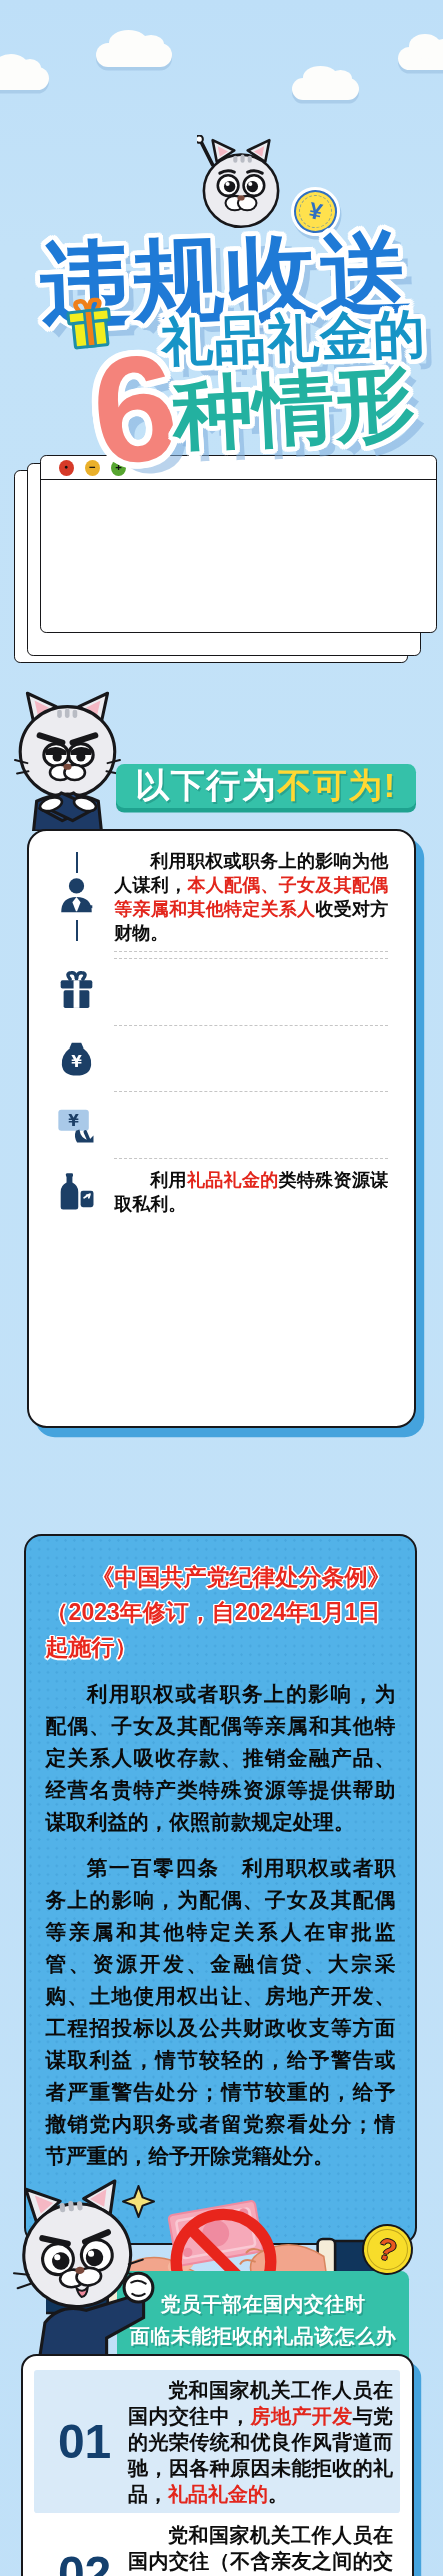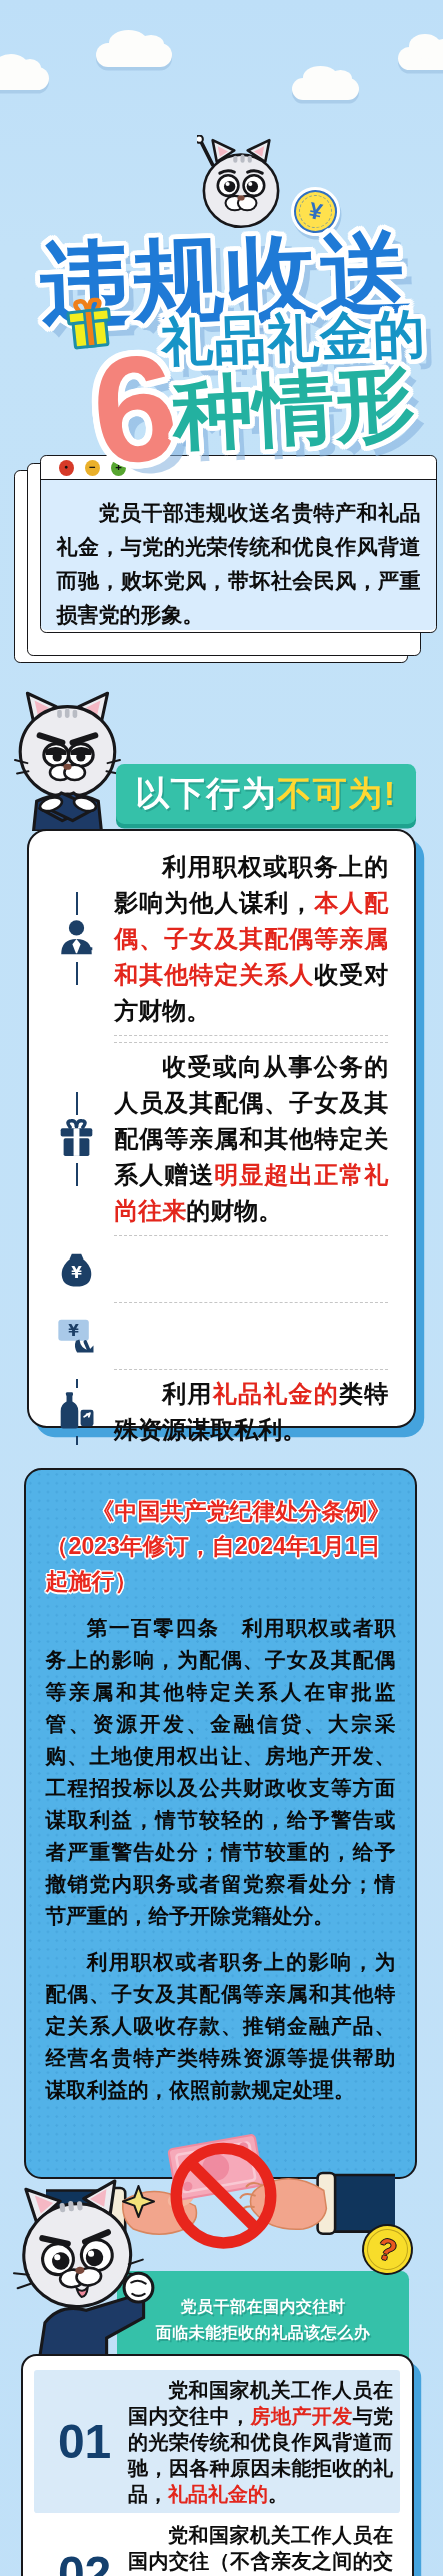--- a/index.html
+++ b/index.html
@@ -45,49 +45,49 @@
   .tl.r{background:#d63a28;font-size:6.7px;}
   .tl.y{background:#eab02b;}
   .tl.g{background:#57a530;}
   .winbody{background:#d9ecfd;height:150px;padding:15.5px 15.5px 0 15.5px;box-sizing:border-box;
            font-size:21px;color:#0d0d0d;line-height:34px;text-indent:2em;text-align:justify;border-radius:0 0 4.6px 4.6px;}
 
   
   .banner{position:absolute;background:#35c1a9;border-radius:8.2px;box-shadow:0 4.6px 0 #1fa28f;
           display:flex;flex-direction:column;align-items:center;justify-content:center;z-index:2;}
   .banner .bl{color:#fff;text-shadow:1.5px 2.1px 0 rgba(14,110,96,.35);letter-spacing:1.5px;white-space:nowrap;}
-  .banner1{left:116px;top:764px;width:300px;height:60px;}
+  .banner1{left:116px;top:764px;width:300px;height:44px;}
   .banner1 .bl{font-size:34px;}
   .banner1 .yel{color:#ffd832;}
   .banner2{left:117px;top:2271px;width:292px;height:99px;gap:5.2px;}
-  .banner2 .bl{font-size:16px;letter-spacing:0.5px;}
+  .banner2 .bl{font-size:20px;letter-spacing:0.5px;}
 
   .coin2{position:absolute;left:362px;top:2224px;width:47px;height:47px;border-radius:50%;
          background:#f8dd2a;border:2.6px solid #17171a;display:flex;align-items:center;justify-content:center;
          transform:rotate(8deg);z-index:4;}
   .coin2 .rim{position:absolute;inset:2.6px;border:1.5px solid rgba(120,95,10,.45);border-radius:50%;}
   .coin2 .q{font-size:30px;color:#e8571f;text-shadow:1px 0 0 #17171a,-1px 0 0 #17171a,0 1px 0 #17171a,0 -1px 0 #17171a;transform:rotate(6deg);}
 
   
   .card{position:absolute;background:#fff;border:2.1px solid #17171a;box-sizing:border-box;z-index:3;}
   .card1{left:27px;top:829px;width:389px;height:599px;border-radius:19.6px;
          box-shadow:8.2px 9.3px 0 #45a3dd;padding:17.5px 13.4px 10.3px 10.3px;}
   .card2{left:20.6px;top:2354px;width:393px;height:611px;border-radius:15.5px;
          box-shadow:7.2px 8.2px 0 #45a3dd;padding:14.4px 11.3px 10.3px 11.3px;}
 
   .f-item{display:flex;align-items:center;}
   .f-rail{width:75px;flex:none;display:flex;flex-direction:column;align-items:center;align-self:stretch;justify-content:center;}
   .f-rail::before,.f-rail::after{content:"";width:2.1px;background:#1c3f66;flex:1;max-height:23px;margin:3.1px 0;}
   .f-icon{width:41px;height:41px;flex:none;}
-  .f-text{flex:1;font-size:24px;line-height:36px;color:#0d0d0d;text-indent:2em;text-align:justify;padding-right:12.4px;}
+  .f-text{flex:1;font-size:18px;line-height:24px;color:#0d0d0d;text-indent:2em;text-align:justify;padding-right:12.4px;}
   .f-div{border-top:1.5px dashed #c6c6c6;margin:6.2px 12.4px 6.2px 75px;}
   .red{color:#e3261c;}
 
   
-  .bluecard{position:absolute;left:24px;top:1468px;width:393px;height:711px;box-sizing:border-box;
+  .bluecard{position:absolute;left:24px;top:1534px;width:393px;height:711px;box-sizing:border-box;
             background:#52b2e8;border:2.1px solid #17171a;border-radius:17.5px;padding:24px 19.6px 0 19.6px;z-index:2;
             background-image:radial-gradient(rgba(21,108,170,.16) 1.2px,transparent 1.4px);background-size:8.8px 8.8px;}
   .reg-title{font-size:23px;line-height:35px;color:#e8281e;text-indent:2em;
              text-shadow:1.5px 0 0 #fff,-1.5px 0 0 #fff,0 1.5px 0 #fff,0 -1.5px 0 #fff,1px 1px 0 #fff,-1px 1px 0 #fff,1px -1px 0 #fff,-1px -1px 0 #fff;}
   .reg-para{font-size:20.6px;line-height:32px;color:#0a0a0a;text-indent:2em;text-align:justify;margin-top:13.4px;}
   .hands{margin-top:7.2px;width:100%;height:155px;}
 
   
   .s-item{display:flex;align-items:center;padding:6.2px 7.2px;margin-bottom:3.1px;border-radius:3.1px;}
   .s-item.panel{background:#d9eaf8;}
@@ -155,21 +155,20 @@
   <div class="t-line t3 stroke-big">种情形</div>
 
   <div class="winback" style="left:14.4px;top:470px;width:392px;height:191px;"></div>
   <div class="winback" style="left:27px;top:463px;width:392px;height:191px;"></div>
   <div class="win">
     <div class="winbar">
       <div class="tl r">●</div>
       <div class="tl y">−</div>
       <div class="tl g">+</div>
     </div>
-    <div class="winbody">党员干部违规收送名贵特产和礼品礼金，与党的光荣传统和优良作风背道而驰，败坏党风，带坏社会民风，严重损害党的形象。</div>
   </div>
 
   <svg class="cat cat2" viewBox="0 0 216 282">
     <path d="M40 70 L28 14 L84 40 Z" fill="#ececf0" stroke="#17171a" stroke-width="6" stroke-linejoin="round"></path>
     <path d="M172 70 L184 14 L128 40 Z" fill="#ececf0" stroke="#17171a" stroke-width="6" stroke-linejoin="round"></path>
     <path d="M48 56 L42 28 L70 42 Z" fill="#f5b8c4"></path>
     <path d="M164 56 L170 28 L142 42 Z" fill="#f5b8c4"></path>
     <ellipse cx="106" cy="128" rx="92" ry="88" fill="#ececf0" stroke="#17171a" stroke-width="6"></ellipse>
     <rect x="86" y="46" width="9" height="16" rx="4" fill="#b9bcc4"></rect>
     <rect x="101" y="44" width="9" height="18" rx="4" fill="#b9bcc4"></rect>
@@ -216,21 +215,20 @@
       <div class="f-rail">
         <svg class="f-icon" viewBox="0 0 70 70">
           <path d="M24 14 Q16 4 26 3 Q34 2 35 13" fill="none" stroke="#1c3f66" stroke-width="6" stroke-linecap="round"></path>
           <path d="M46 14 Q54 4 44 3 Q36 2 35 13" fill="none" stroke="#1c3f66" stroke-width="6" stroke-linecap="round"></path>
           <rect x="8" y="16" width="54" height="14" rx="3" fill="#1c3f66"></rect>
           <rect x="13" y="33" width="44" height="30" rx="3" fill="#1c3f66"></rect>
           <rect x="30" y="16" width="10" height="47" fill="#fff"></rect>
           <rect x="32" y="16" width="6" height="47" fill="#1c3f66" opacity="0"></rect>
         </svg>
       </div>
-      <div class="f-text"><span>收受或向从事公务的人员及其配偶、子女及其配偶等亲属和其他特定关系人赠送</span><span class="red">明显超出正常礼尚往来</span><span>的财物。</span></div>
     </div>
     <div class="f-div"></div>
     <div class="f-item">
       <div class="f-rail">
         <svg class="f-icon" viewBox="0 0 70 70">
           <path d="M27 8 L43 8 L47 17 L23 17 Z" fill="#1c3f66"></path>
           <path d="M24 17 L46 17 Q62 30 60 46 Q58 64 35 64 Q12 64 10 46 Q8 30 24 17 Z" fill="#1c3f66"></path>
           <text x="35" y="50" text-anchor="middle" font-size="26" font-weight="bold" fill="#fff" font-family="'DejaVu Sans',sans-serif">¥</text>
         </svg>
       </div>
@@ -255,22 +253,22 @@
           <rect x="42" y="32" width="22" height="28" rx="4" fill="#1c3f66"></rect>
           <path d="M48 44 L58 38 M58 38 L56 44 M58 38 L52 40" stroke="#fff" stroke-width="3" stroke-linecap="round"></path>
         </svg>
       </div>
       <div class="f-text"><span>利用</span><span class="red">礼品礼金的</span><span>类特殊资源谋取私利。</span></div>
     </div>
   </div>
 
   <div class="bluecard">
     <div class="reg-title">《中国共产党纪律处分条例》（2023年修订，自2024年1月1日起施行）</div>
+    <div class="reg-para">利用职权或者职务上的影响，为配偶、子女及其配偶等亲属和其他特定关系人吸收存款、推销金融产品、经营名贵特产类特殊资源等提供帮助谋取利益的，依照前款规定处理。</div>
     <div class="reg-para">第一百零四条　利用职权或者职务上的影响，为配偶、子女及其配偶等亲属和其他特定关系人在审批监管、资源开发、金融信贷、大宗采购、土地使用权出让、房地产开发、工程招投标以及公共财政收支等方面谋取利益，情节较轻的，给予警告或者严重警告处分；情节较重的，给予撤销党内职务或者留党察看处分；情节严重的，给予开除党籍处分。</div>
-    <div class="reg-para">利用职权或者职务上的影响，为配偶、子女及其配偶等亲属和其他特定关系人吸收存款、推销金融产品、经营名贵特产类特殊资源等提供帮助谋取利益的，依照前款规定处理。</div>
     <svg class="hands" viewBox="0 0 680 300">
       <rect x="-10" y="150" width="150" height="110" rx="12" fill="#10355c" stroke="#17171a" stroke-width="5"></rect>
       <rect x="120" y="145" width="34" height="118" rx="10" fill="#f5ecd8" stroke="#17171a" stroke-width="5"></rect>
       <path d="M150 170 Q200 140 250 160 L290 180 Q300 210 270 225 Q220 245 170 225 Q145 205 150 170 Z" fill="#f2a58c" stroke="#d8865f" stroke-width="3"></path>
       <ellipse cx="262" cy="166" rx="26" ry="16" fill="#f5b79e" transform="rotate(-18 262 166)"></ellipse>
       <g transform="rotate(-10 330 105)">
         <rect x="245" y="55" width="170" height="100" rx="8" fill="#f6a9b9" stroke="#ef8ba0" stroke-width="4"></rect>
         <rect x="258" y="68" width="144" height="74" rx="6" fill="none" stroke="#f9c9d4" stroke-width="5"></rect>
         <circle cx="330" cy="105" r="26" fill="#ef8ba0"></circle>
         <circle cx="390" cy="75" r="9" fill="#ef8ba0"></circle>

